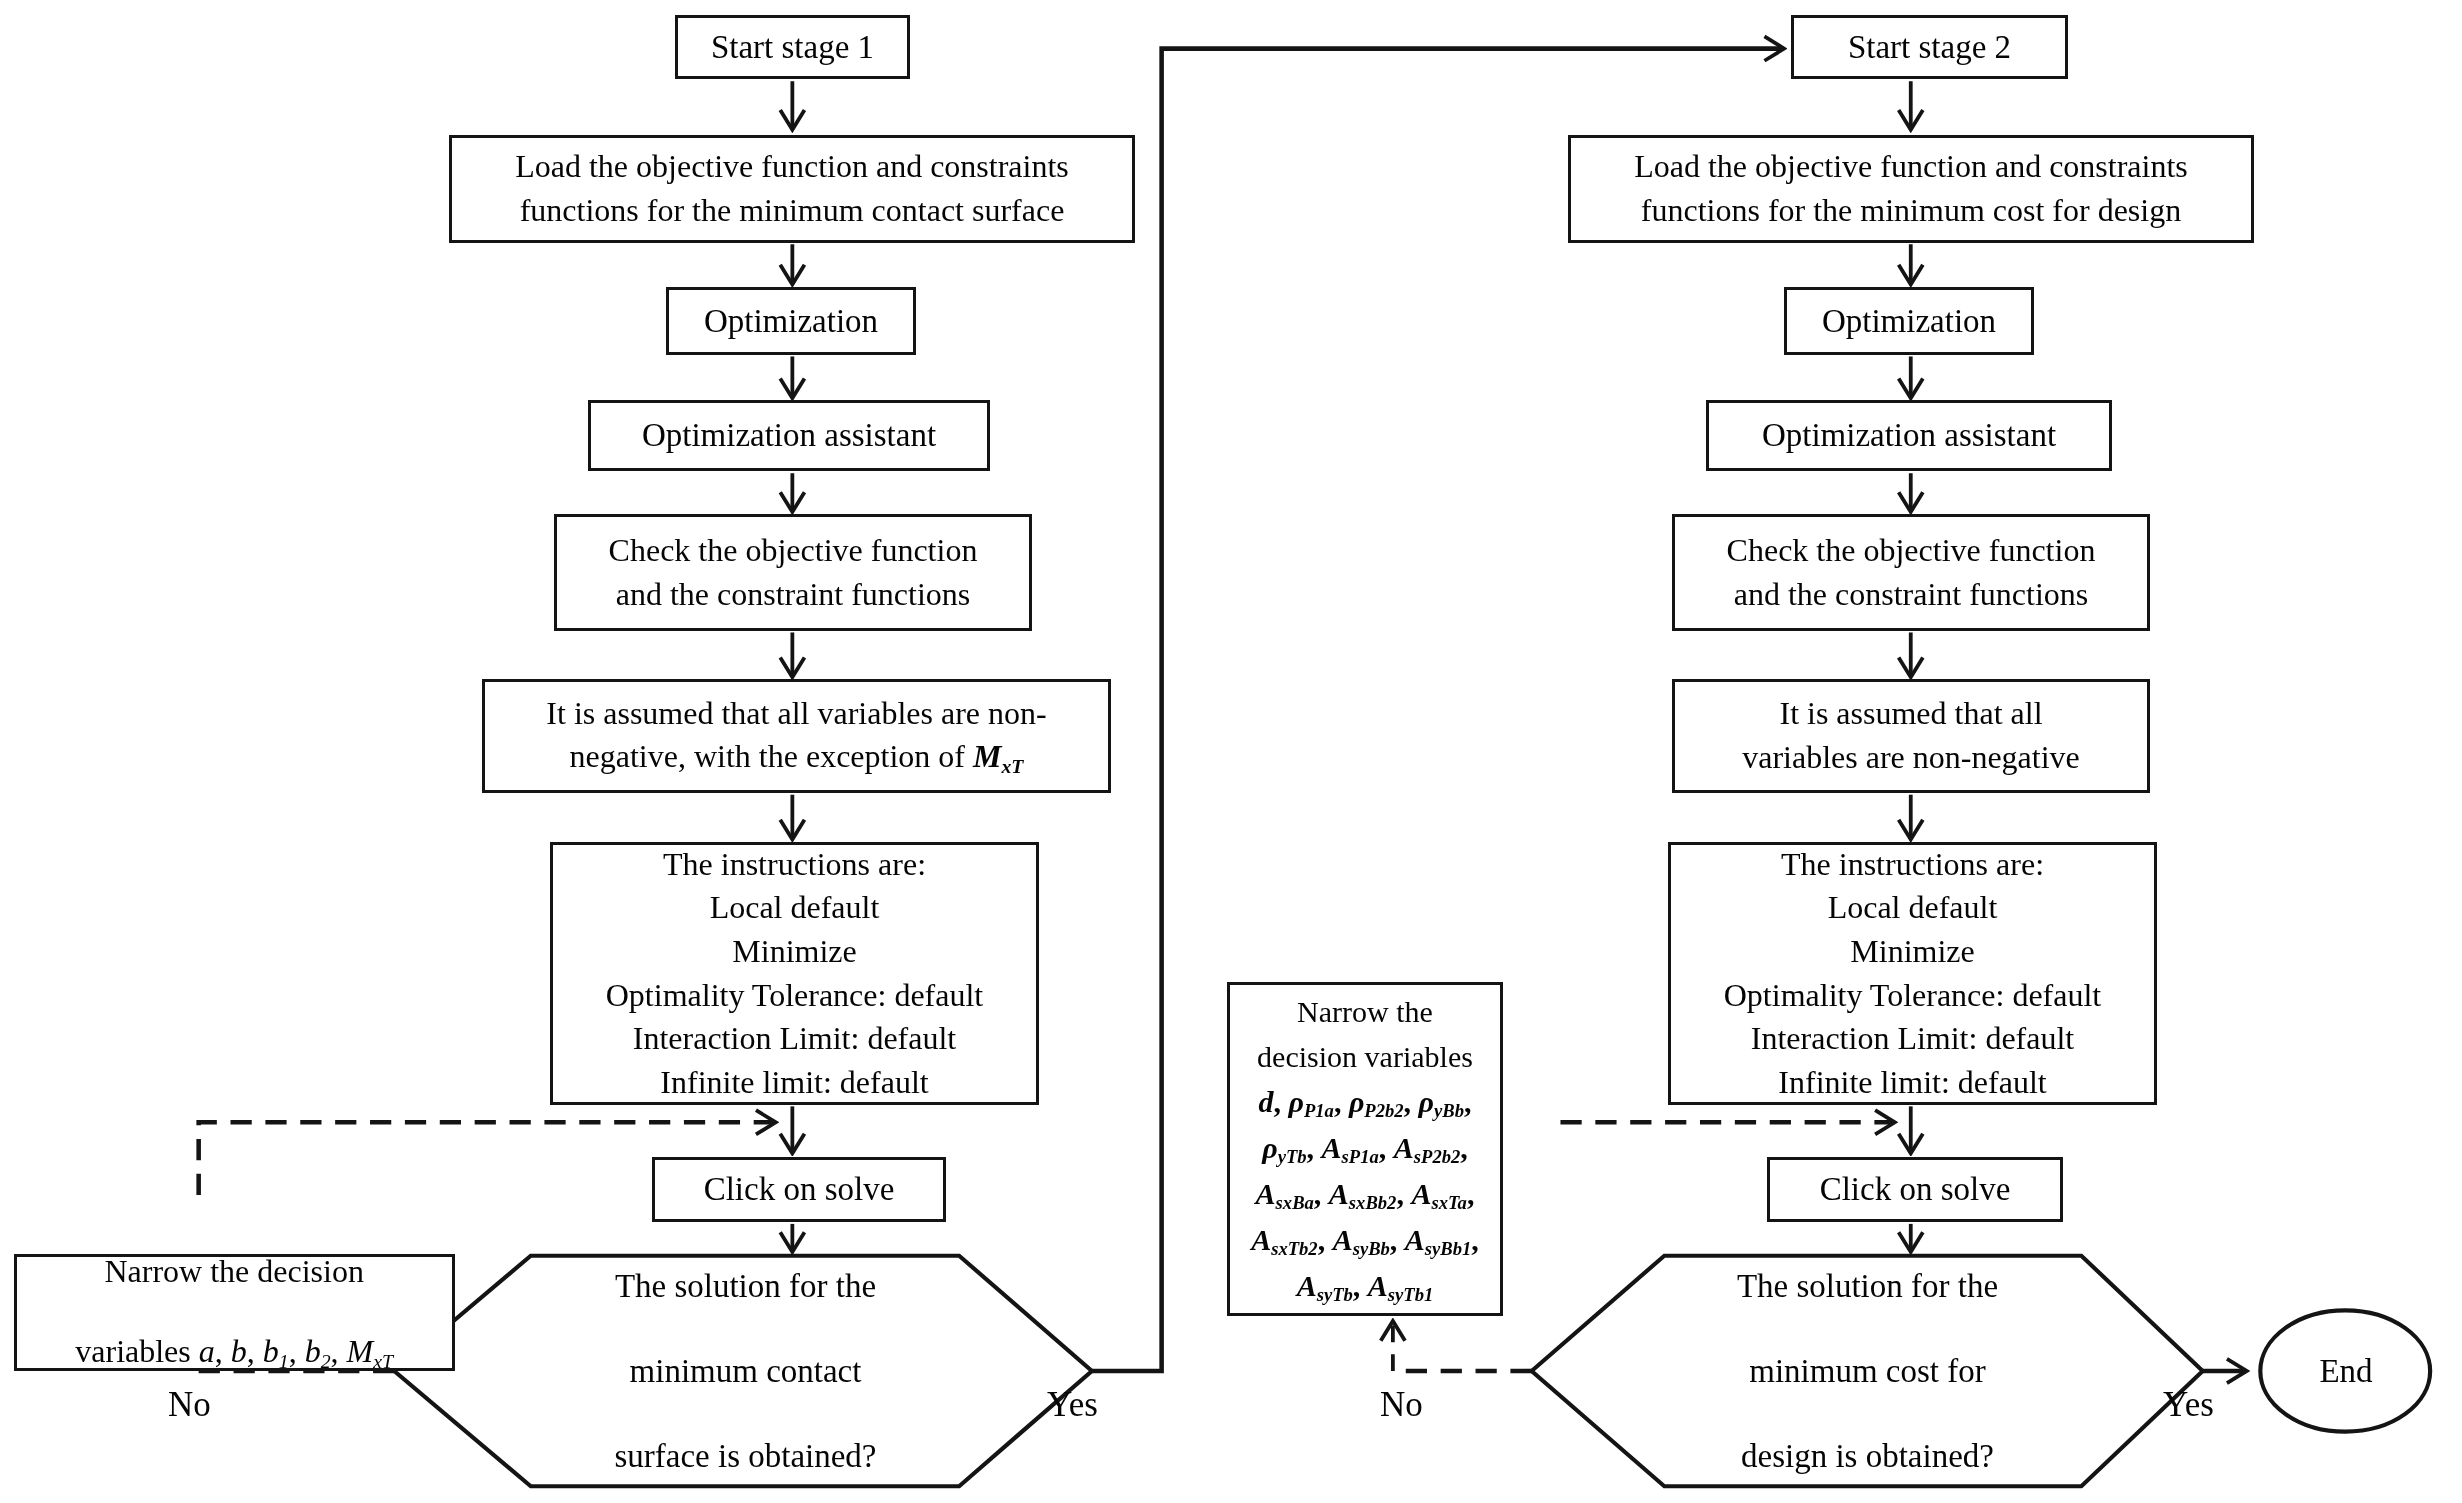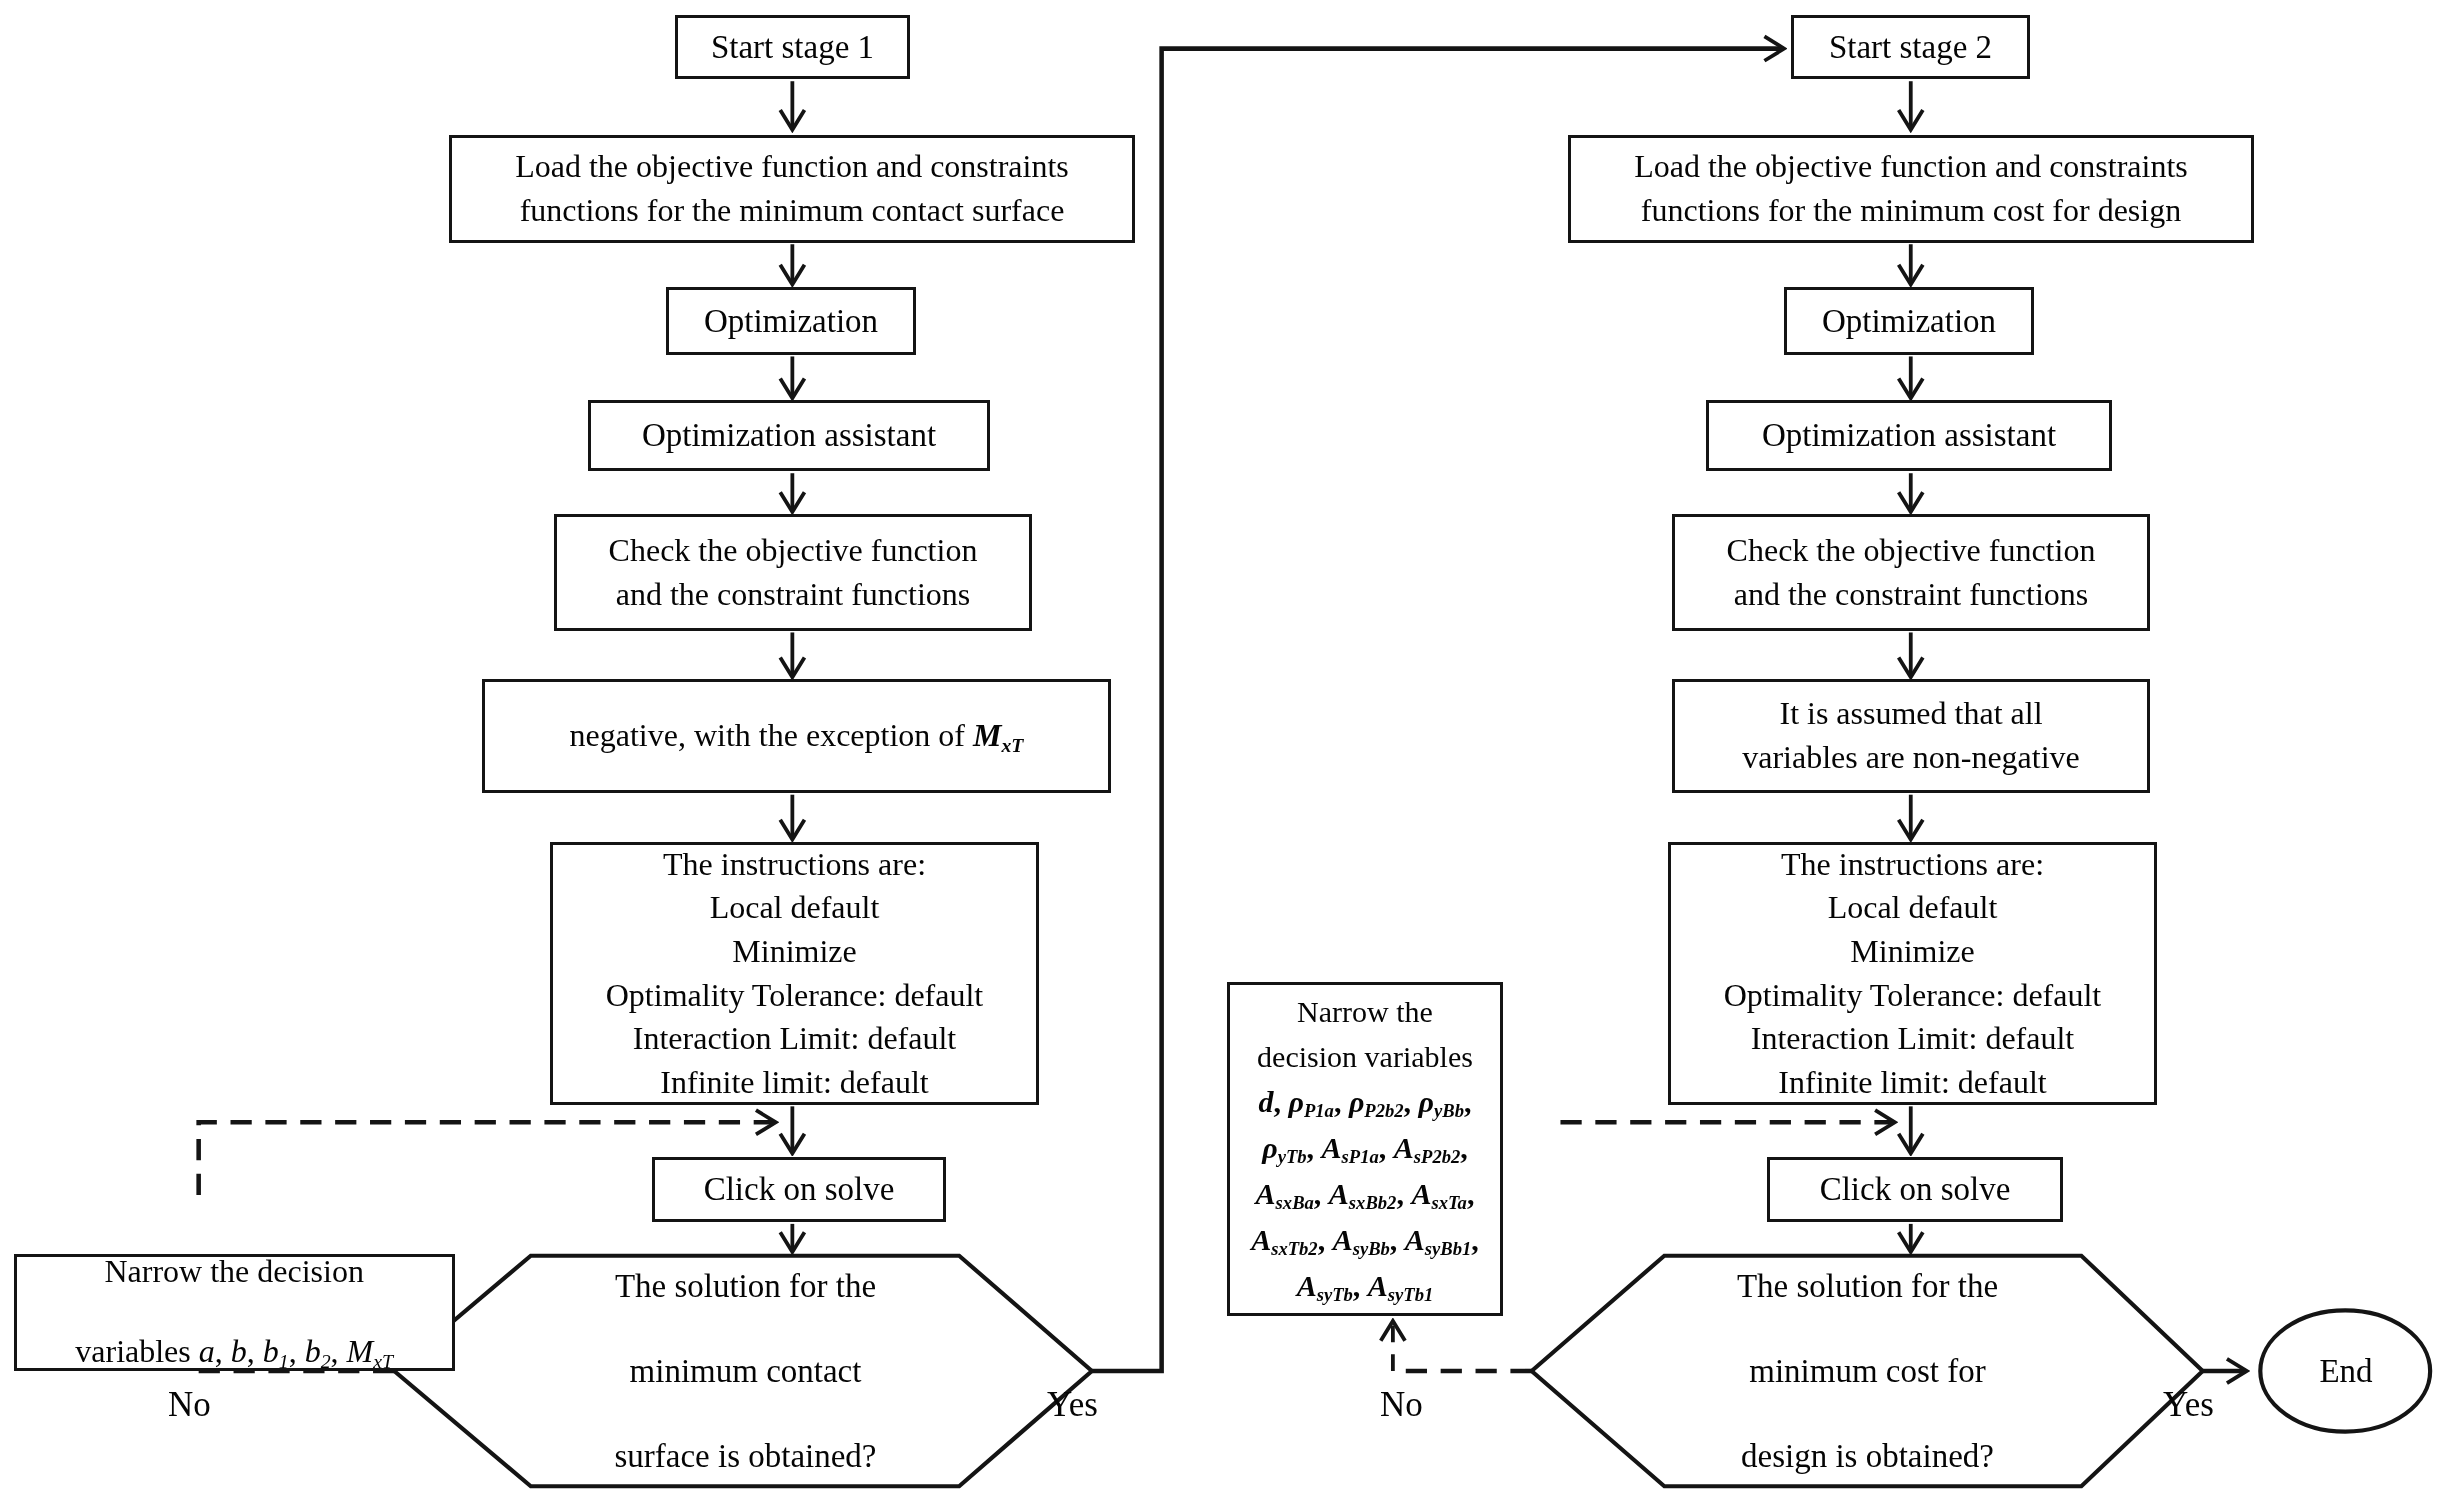--- a/index.html
+++ b/index.html
@@ -90,20 +90,21 @@
   <div class="node big" style="left:588px;top:400px;width:402px;height:71px;">
     <div class="ln">Optimization assistant</div>
   </div>
 
   <div class="node" style="left:554px;top:514px;width:478px;height:117px;">
     <div class="ln">Check the objective function</div>
     <div class="ln">and the constraint functions</div>
   </div>
 
   <div class="node" style="left:482px;top:679px;width:629px;height:114px;">
+    <div class="ln">It is assumed that all variables are non-</div>
     <div class="ln"><span>negative, with the exception of </span><span class="b i">M</span><span class="b i sub">xT</span></div>
   </div>
 
   <div class="node" style="left:550px;top:842px;width:489px;height:263px;">
     <div class="ln">The instructions are:</div>
     <div class="ln">Local default</div>
     <div class="ln">Minimize</div>
     <div class="ln">Optimality Tolerance: default</div>
     <div class="ln">Interaction Limit: default</div>
     <div class="ln">Infinite limit: default</div>
@@ -120,21 +121,21 @@
 
   <div class="freetext" style="left:501px;top:1289px;width:489px;height:164px;">
     <div class="ln">The solution for the</div>
     <div class="ln">minimum contact</div>
     <div class="ln">surface is obtained?</div>
   </div>
 
   <div class="lbl" style="left:1047px;top:1385px;width:152px;">Yes</div>
   <div class="lbl" style="left:168px;top:1385px;width:152px;">No</div>
 
-  <div class="node big" style="left:1791px;top:15px;width:239px;height:64px;">
+  <div class="node big" style="left:1791px;top:15px;width:277px;height:64px;">
     <div class="ln">Start stage 2</div>
   </div>
 
   <div class="node" style="left:1568px;top:135px;width:686px;height:108px;">
     <div class="ln">Load the objective function and constraints</div>
     <div class="ln">functions for the minimum cost for design</div>
   </div>
 
   <div class="node big" style="left:1784px;top:287px;width:250px;height:68px;">
     <div class="ln">Optimization</div>

